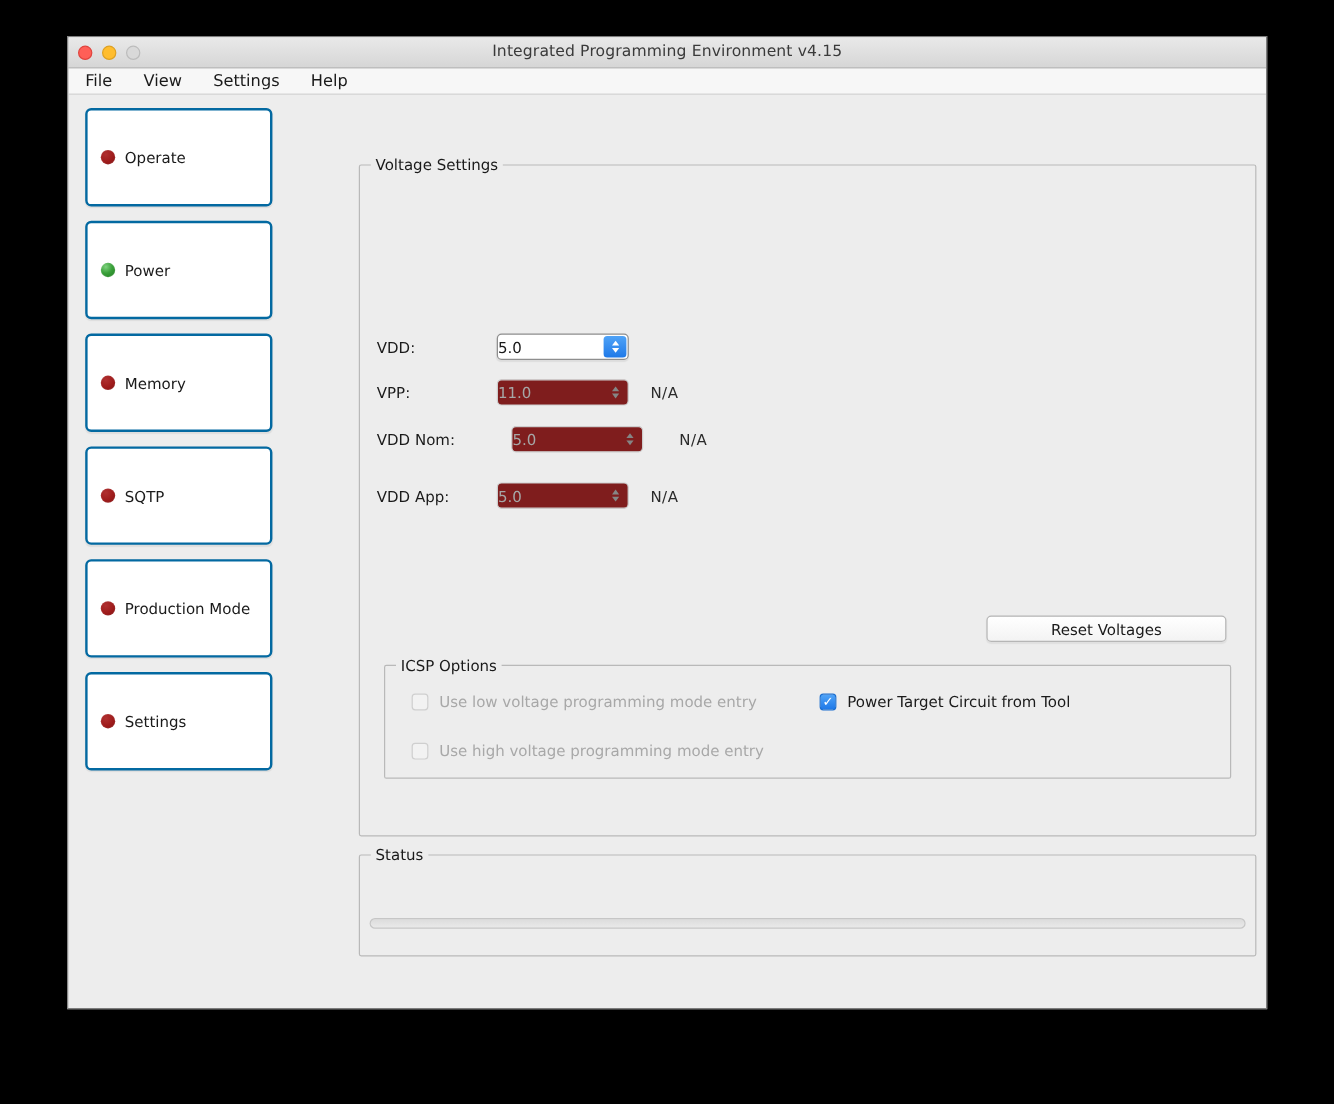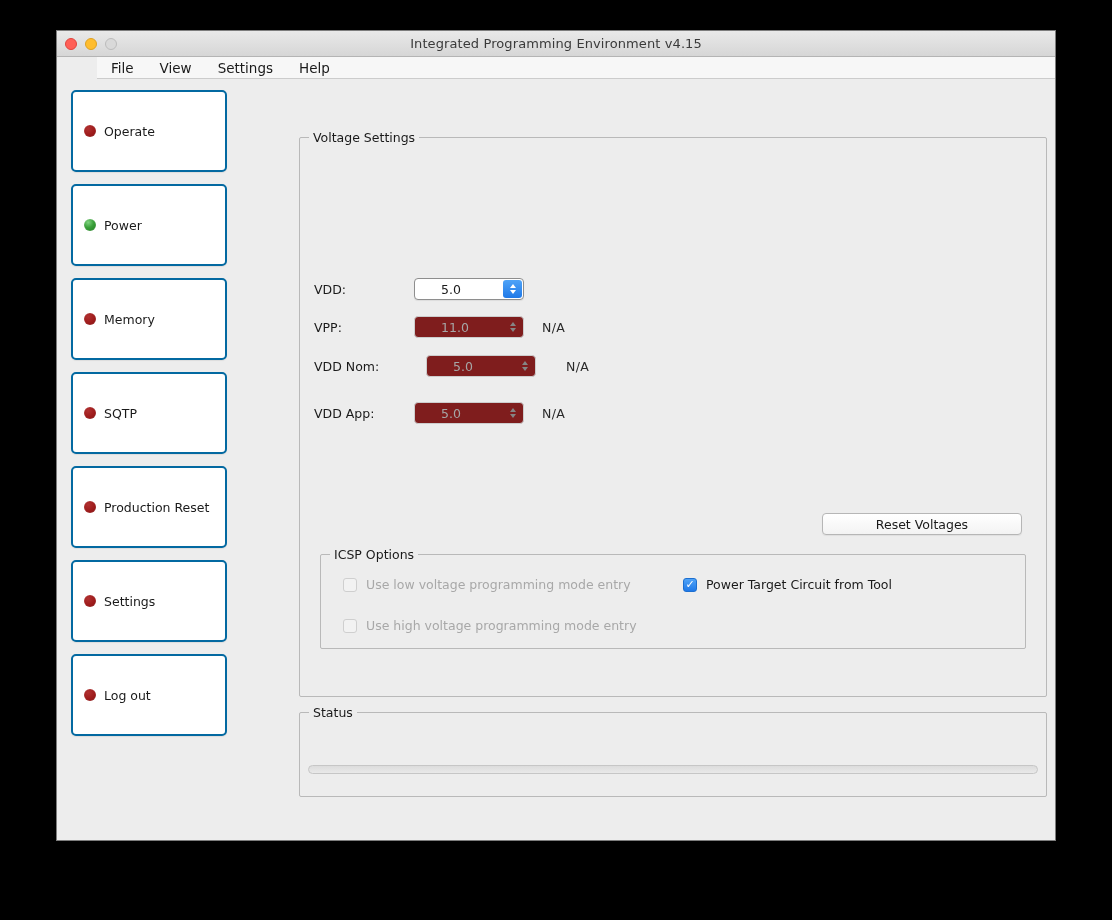--- a/index.html
+++ b/index.html
@@ -53,21 +53,20 @@
 
   
   .menubar {
     height: 22px;
     background: #f7f7f7;
     border-bottom: 1px solid #cccccc;
     display: flex;
     align-items: center;
     padding-left: 12px;
     gap: 22px;
-    margin-left: 40px;
   }
   .menu-item {
     font-size: 13.5px;
     color: #1a1a1a;
     cursor: default;
     padding: 1px 2px;
   }
 
   
   .content {
@@ -168,21 +167,20 @@
   }
   .spinner.enabled {
     border-color: #8e8e8e;
     box-shadow: 0 1px 1px rgba(0,0,0,0.07);
   }
   .spinner.disabled {
     background: #7f1d1d;
     border-color: #cdcdcd;
   }
   .spin-value {
-    padding-left: 26px;
     font-size: 12.5px;
     color: #1a1a1a;
   }
   .spinner.disabled .spin-value { color: #a6a6a6; }
   .stepper {
     position: absolute;
     right: 1px; top: 1px;
     width: 19px; height: 18px;
     border-radius: 3px;
     display: flex;
@@ -308,29 +306,25 @@
       <div class="nav-card">
         <span class="nav-dot red"></span>
         <span class="nav-label">Memory</span>
       </div>
       <div class="nav-card">
         <span class="nav-dot red"></span>
         <span class="nav-label">SQTP</span>
       </div>
       <div class="nav-card">
         <span class="nav-dot red"></span>
-        <span class="nav-label">Production Reset</span>
+        <span class="nav-label">Production Mode</span>
       </div>
       <div class="nav-card">
         <span class="nav-dot red"></span>
         <span class="nav-label">Settings</span>
-      </div>
-      <div class="nav-card">
-        <span class="nav-dot red"></span>
-        <span class="nav-label">Log out</span>
       </div>
     </div>
 
     <div class="groupbox" id="voltage-settings">
       <span class="group-title">Voltage Settings</span>
 
       <div class="v-row" style="left:14px; top:140px;">
         <span class="v-label">VDD:</span>
         <div class="spinner enabled">
           <span class="spin-value">5.0</span>

